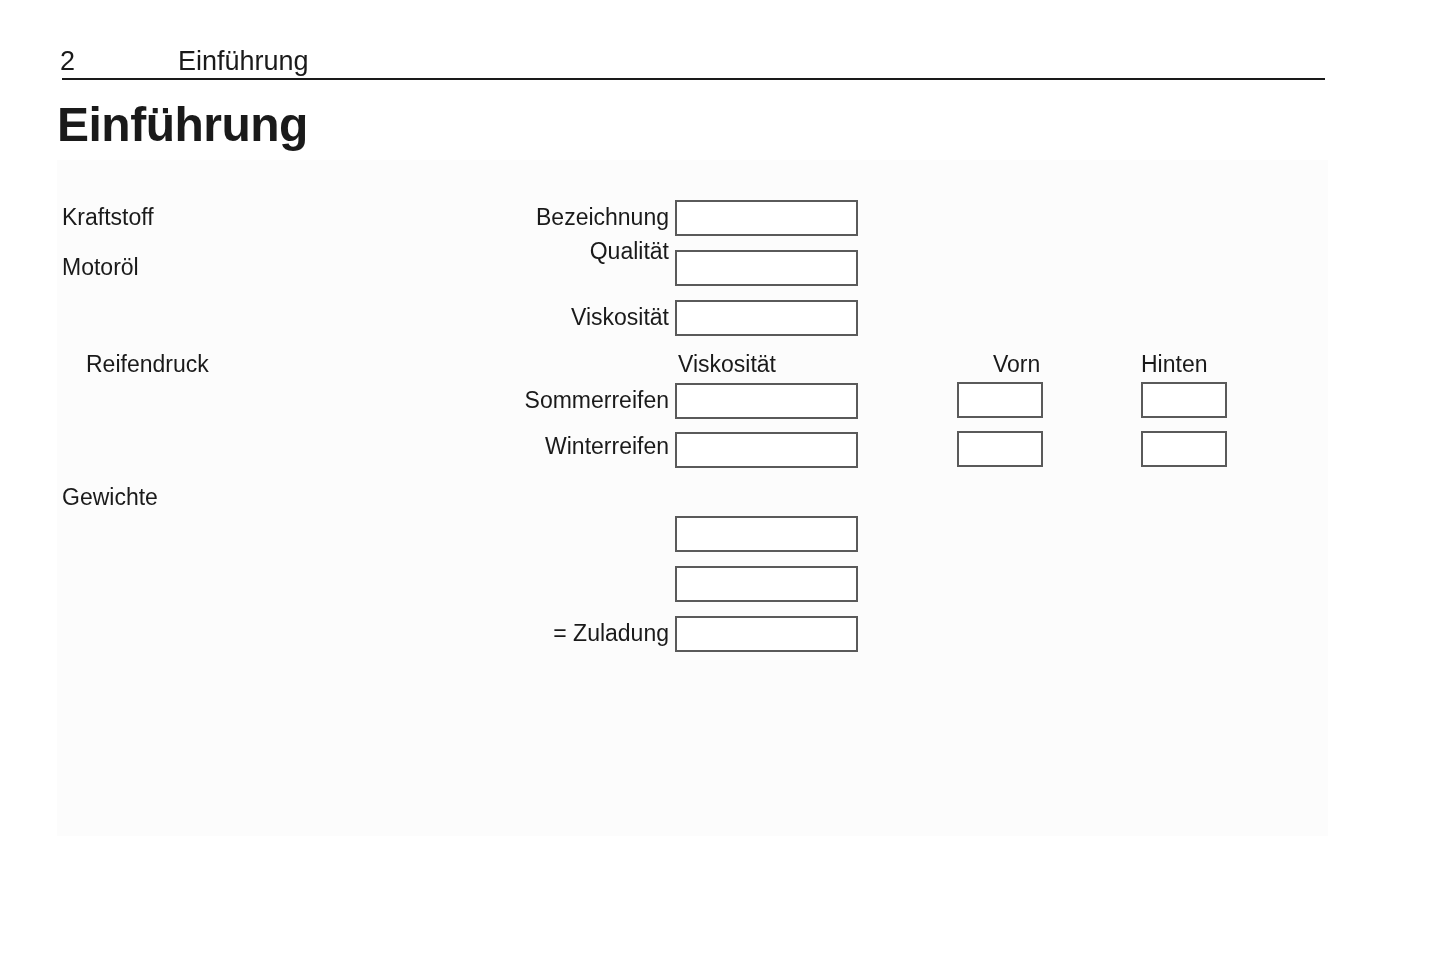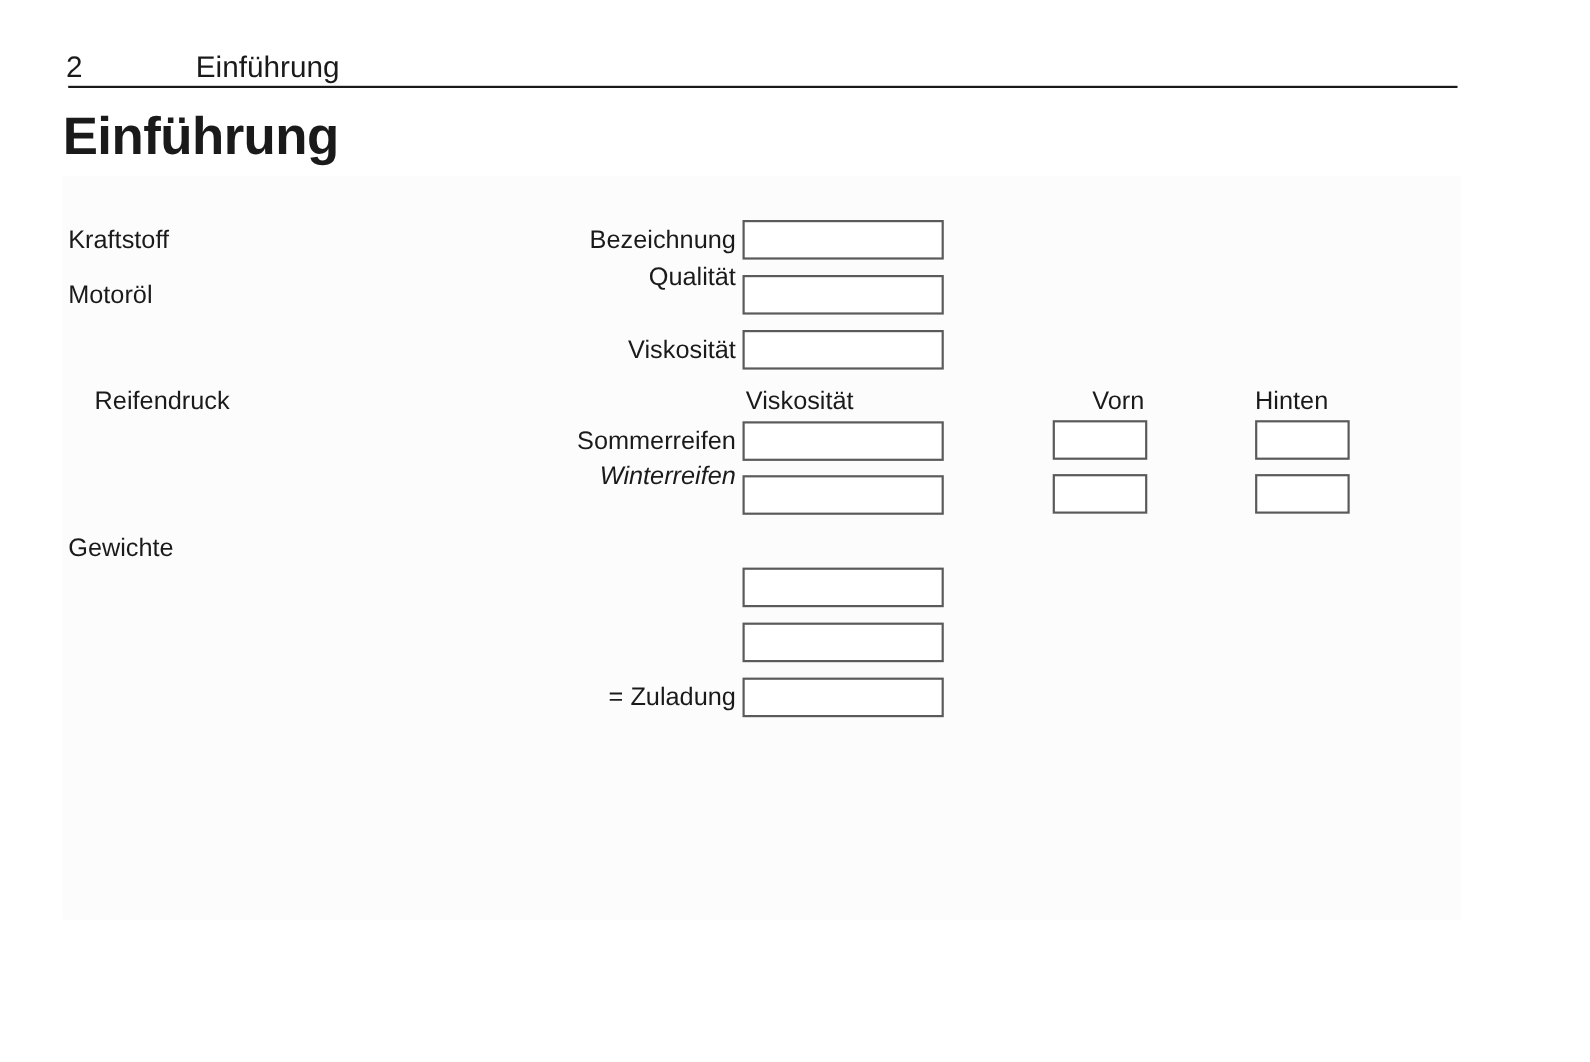--- a/index.html
+++ b/index.html
@@ -105,21 +105,21 @@
 
   <div class="lbl" style="left:678px; top:350px;">Viskosität</div>
   <div class="lbl" style="left:957px; top:350px;margin-left:36px;">Vorn</div>
   <div class="lbl" style="left:1141px; top:350px;">Hinten</div>
 
   <div class="rlbl" style="top:386px;">Sommerreifen</div>
   <input class="box" type="text" style="left: 675px; top: 383px;" value="">
   <input class="box small" type="text" style="left: 957px; top: 382px;" value="">
   <input class="box small" type="text" style="left: 1141px; top: 382px;" value="">
 
-  <div class="rlbl" style="top:418px;font-style:italic;">Winterreifen</div>
+  <div class="rlbl" style="top:432px;">Winterreifen</div>
   <input class="box" type="text" style="left: 675px; top: 432px;" value="">
   <input class="box small" type="text" style="left: 957px; top: 431px;" value="">
   <input class="box small" type="text" style="left: 1141px; top: 431px;" value="">
 
   <input class="box" type="text" style="left: 675px; top: 516px;" value="">
 
   <input class="box" type="text" style="left: 675px; top: 566px;" value="">
 
   <div class="rlbl" style="top:619px;">= Zuladung</div>
   <input class="box" type="text" style="left: 675px; top: 616px;" value="">

